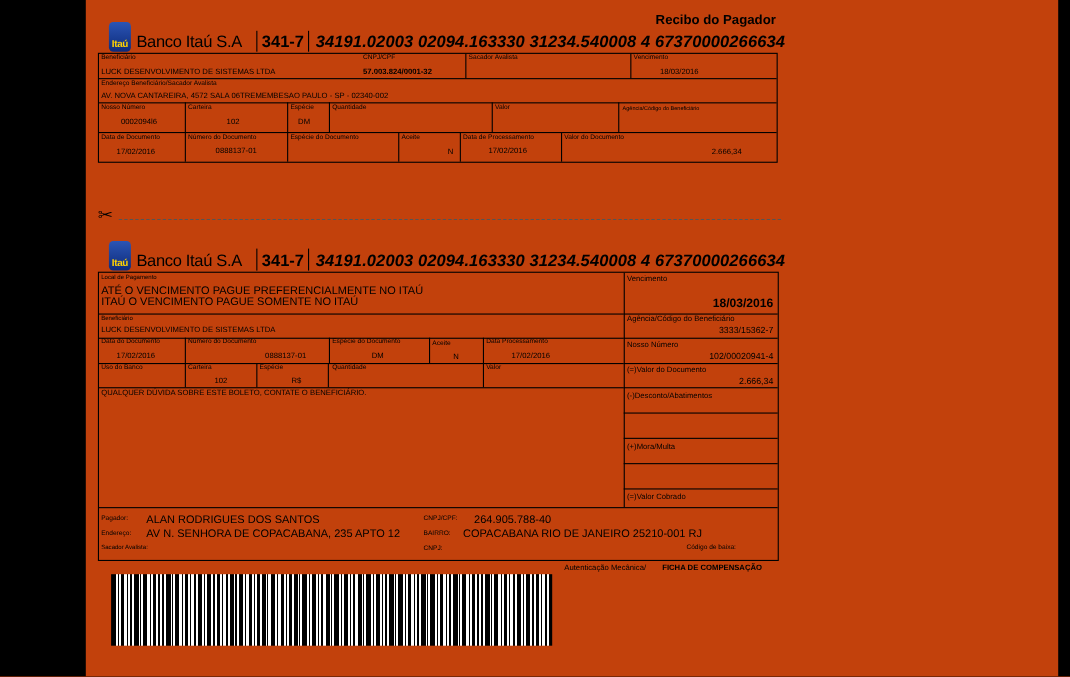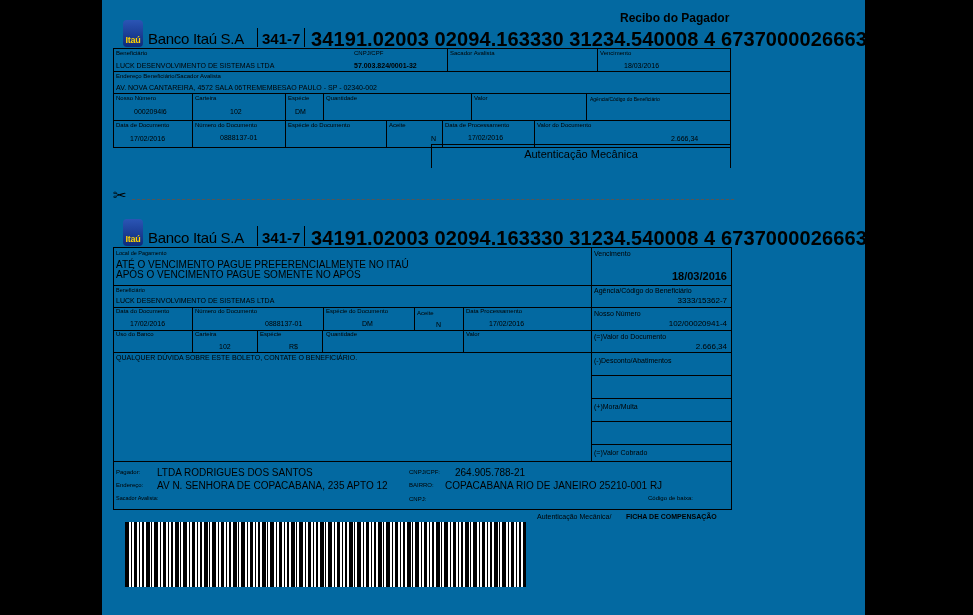--- a/index.html
+++ b/index.html
@@ -1,29 +1,29 @@
 <!DOCTYPE html>
 <html><head>
 <meta charset="utf-8">
 <style>
   html,body{margin:0;padding:0;}
   body{width:973px;height:615px;background:#000;position:relative;overflow:hidden;font-family:"Liberation Sans",sans-serif;color:#000;}
-  .page{position:absolute;left:78px;top:0;width:763px;height:615px;background:#0369a1;margin-left:24px;}
+  .page{position:absolute;left:78px;top:0;width:884px;height:615px;background:#c2410c;}
   .abs{position:absolute;}
   .tiny{font-size:6px;line-height:7px;white-space:nowrap;}
   .small{font-size:7px;line-height:8px;white-space:nowrap;}
   .val{font-size:10px;line-height:9px;white-space:nowrap;}
   .box{position:absolute;border:1px solid #000;box-sizing:border-box;}
   .hl{position:absolute;height:0;border-top:1px solid #000;}
   .vl{position:absolute;width:0;border-left:1px solid #000;}
   .logo{position:absolute;width:20px;height:27px;border-radius:4px;background:linear-gradient(#2b55b5,#0d2a7a);}
   .logo span{position:absolute;left:0;bottom:2px;width:20px;text-align:center;font-size:9px;font-weight:bold;color:#ffd200;letter-spacing:-0.3px;}
   .bankname{font-size:15px;line-height:16px;white-space:nowrap;letter-spacing:-0.3px;}
   .code{font-size:15px;font-weight:bold;line-height:16px;white-space:nowrap;}
-  .ld{font-size:20px;font-weight:bold;line-height:16px;white-space:nowrap;letter-spacing:0.1px;}
+  .ld{font-size:15px;font-weight:bold;line-height:16px;white-space:nowrap;letter-spacing:0.1px;font-style:italic;}
   .r{text-align:right;}
   .c{text-align:center;}
   .barcode{position:absolute;left:23px;top:522px;width:401px;height:65px;
     background:repeating-linear-gradient(90deg,#000 0 4px,#fff 4px 6px,#000 6px 7px,#fff 7px 9px,#000 9px 12px,#fff 12px 14px,#000 14px 15px,#fff 15px 17px,#000 17px 19px,#fff 19px 21px,#000 21px 25px,#fff 25px 26px,#000 26px 27px,#fff 27px 29px);}
   .dashed{position:absolute;height:0;border-top:1px dashed #555;}
 </style>
 </head>
 <body>
 
 <div class="page">
@@ -86,23 +86,20 @@
     <div class="abs small" style="left:106px;top:85px;">0888137-01</div>
     <div class="abs tiny" style="left:174px;top:73px;">Espécie do Documento</div>
     <div class="abs tiny" style="left:275px;top:73px;">Aceite</div>
     <div class="abs small" style="left:317px;top:86px;">N</div>
     <div class="abs tiny" style="left:331px;top:73px;">Data de Processamento</div>
     <div class="abs small" style="left:354px;top:85px;">17/02/2016</div>
     <div class="abs tiny" style="left:423px;top:73px;">Valor do Documento</div>
     <div class="abs small" style="left:557px;top:86px;">2.666,34</div>
   </div>
 
-  <div class="abs" style="left:329px;top:144px;width:300px;height:24px;border:1px solid #000;border-bottom:none;box-sizing:border-box;">
-    <div class="c" style="font-size:11px;line-height:13px;margin-top:3px;">Autenticação Mecânica</div>
-  </div>
 
   <div class="abs" style="left:12px;top:188px;font-size:14px;line-height:14px;transform:scaleX(1.2);">✂</div>
   <div class="dashed" style="left:30px;top:199px;width:602px;"></div>
 
   <div class="logo" style="left:21px;top:219px;">
       <span>Itaú</span>
     </div>
   <div class="abs bankname" style="left:46px;top:230px;">Banco Itaú S.A</div>
   <div class="vl" style="left:155px;top:226px;height:20px;"></div>
   <div class="abs code" style="left:160px;top:230px;">341-7</div>
@@ -131,21 +128,21 @@
     <div class="vl" style="left:78px;top:59px;height:45px;"></div>
     <div class="vl" style="left:209px;top:59px;height:23px;"></div>
     <div class="vl" style="left:300px;top:59px;height:23px;"></div>
     <div class="vl" style="left:349px;top:59px;height:45px;"></div>
 
     <div class="vl" style="left:143px;top:82px;height:22px;"></div>
     <div class="vl" style="left:208px;top:82px;height:22px;"></div>
 
     <div class="abs tiny" style="left:2px;top:2px;font-size:5.5px;">Local de Pagamento</div>
     <div class="abs val" style="left:2px;top:12px;">ATÉ O VENCIMENTO PAGUE PREFERENCIALMENTE  NO ITAÚ</div>
-    <div class="abs val" style="left:2px;top:22px;">APÓS O VENCIMENTO PAGUE SOMENTE NO APÓS</div>
+    <div class="abs val" style="left:2px;top:22px;">ITAÚ O VENCIMENTO PAGUE SOMENTE NO ITAÚ</div>
 
     <div class="abs tiny" style="left:2px;top:39px;font-size:5.5px;">Beneficiário</div>
     <div class="abs small" style="left:2px;top:49px;">LUCK DESENVOLVIMENTO DE SISTEMAS LTDA</div>
 
     <div class="abs tiny" style="left:2px;top:60px;">Data do Documento</div>
     <div class="abs small" style="left:16px;top:72px;">17/02/2016</div>
     <div class="abs tiny" style="left:81px;top:60px;">Número do Documento</div>
     <div class="abs small" style="left:151px;top:72px;">0888137-01</div>
     <div class="abs tiny" style="left:212px;top:60px;">Espécie do Documento</div>
     <div class="abs small" style="left:248px;top:72px;">DM</div>
@@ -174,23 +171,23 @@
     <div class="abs small r" style="left:480px;top:72px;width:133px;font-size:8px;">102/00020941-4</div>
 
     <div class="abs small" style="left:480px;top:85px;">(=)Valor do Documento</div>
     <div class="abs small r" style="left:480px;top:95px;width:133px;font-size:8px;">2.666,34</div>
 
     <div class="abs small" style="left:480px;top:109px;">(-)Desconto/Abatimentos</div>
     <div class="abs small" style="left:480px;top:155px;">(+)Mora/Multa</div>
     <div class="abs small" style="left:480px;top:201px;">(=)Valor Cobrado</div>
 
     <div class="abs tiny" style="left:2px;top:221px;">Pagador:</div>
-    <div class="abs val" style="left:43px;top:220px;">LTDA RODRIGUES DOS SANTOS</div>
+    <div class="abs val" style="left:43px;top:220px;">ALAN RODRIGUES DOS SANTOS</div>
     <div class="abs tiny" style="left:295px;top:221px;">CNPJ/CPF:</div>
-    <div class="abs val" style="left:341px;top:220px;">264.905.788-21</div>
+    <div class="abs val" style="left:341px;top:220px;">264.905.788-40</div>
 
     <div class="abs tiny" style="left:2px;top:234px;">Endereço:</div>
     <div class="abs val" style="left:43px;top:233px;">AV N. SENHORA DE COPACABANA, 235 APTO 12</div>
     <div class="abs tiny" style="left:295px;top:234px;">BAIRRO:</div>
     <div class="abs val" style="left:331px;top:233px;">COPACABANA  RIO DE JANEIRO  25210-001  RJ</div>
 
     <div class="abs tiny" style="left:2px;top:247px;font-size:5.5px;">Sacador Avalista:</div>
     <div class="abs tiny" style="left:295px;top:248px;">CNPJ:</div>
     <div class="abs tiny" style="left:534px;top:247px;">Código de baixa:</div>
   </div>

